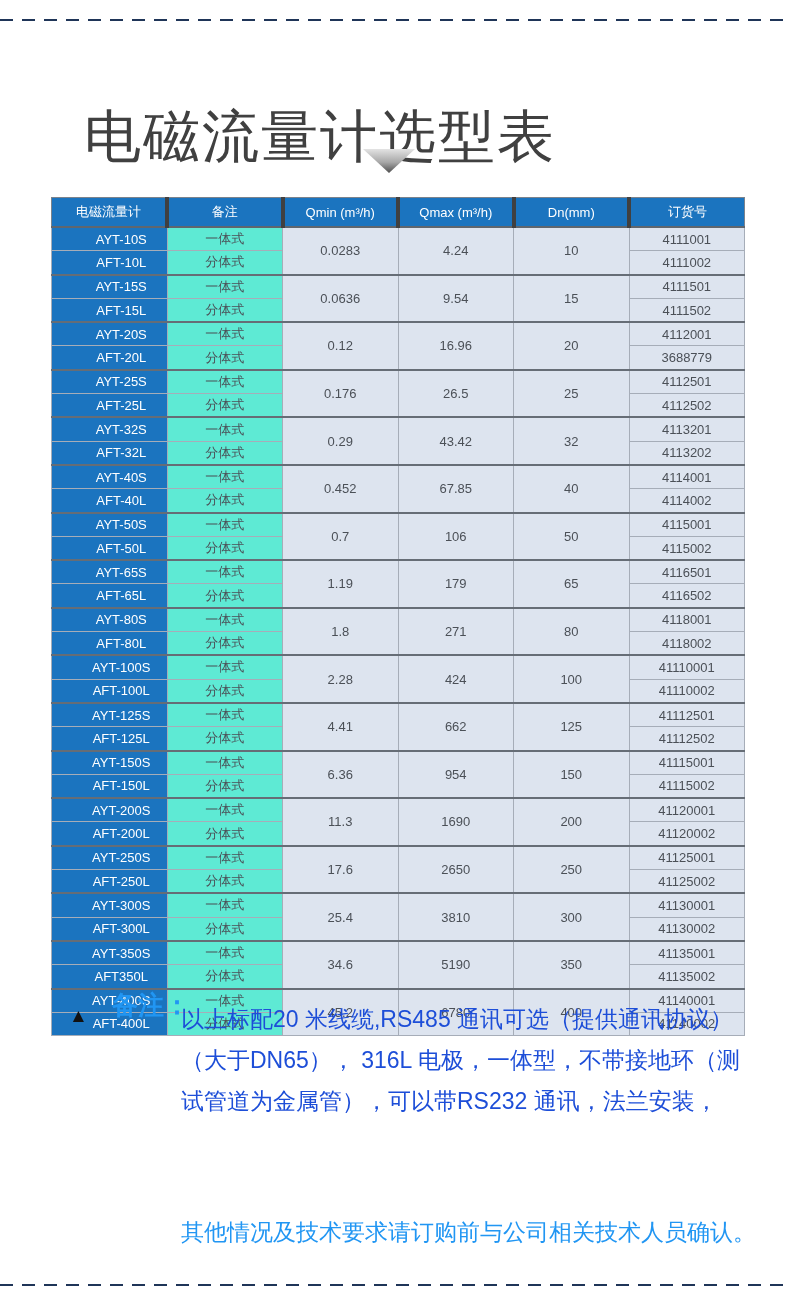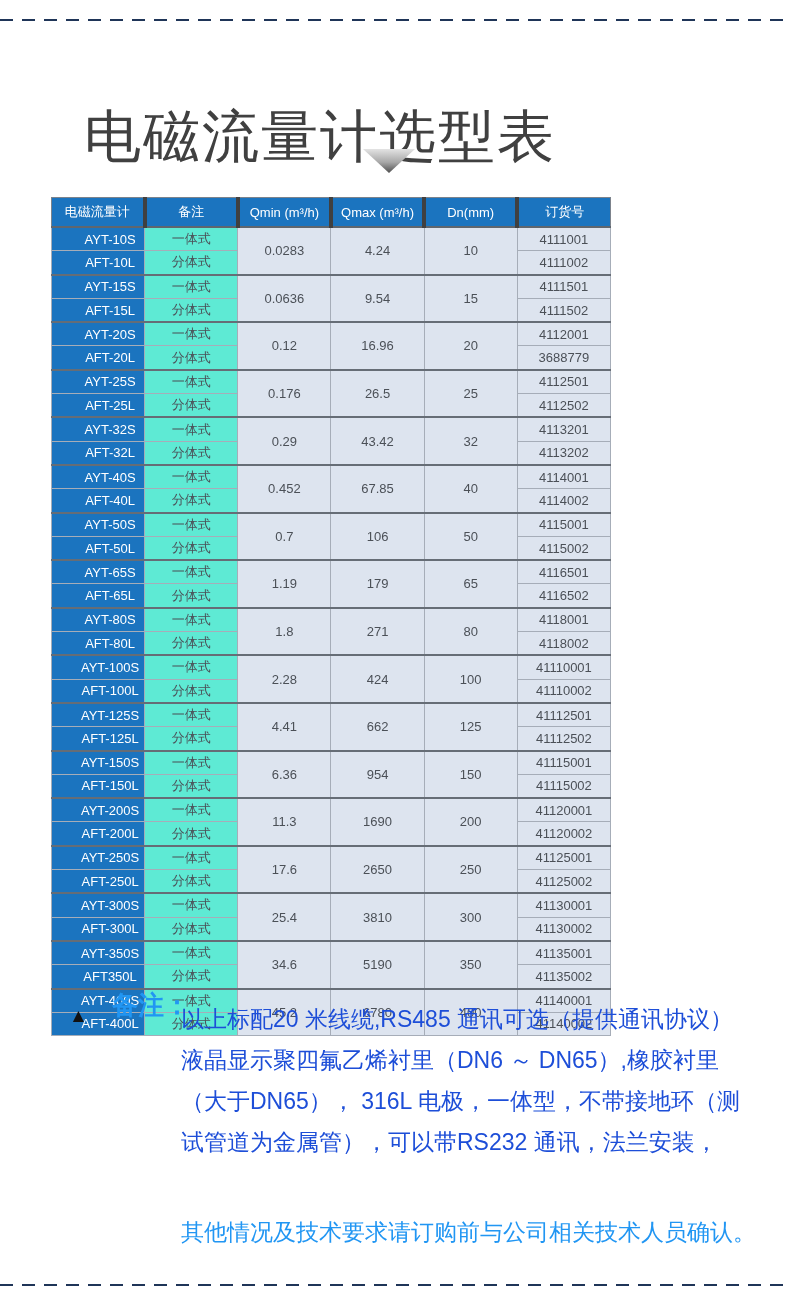--- a/index.html
+++ b/index.html
@@ -18,21 +18,21 @@
     position:absolute; top:62px; left:0; width:640px; text-align:center;
     font-size:57px; color:#404040; font-weight:400; letter-spacing:2px; white-space:nowrap;margin-top:37px;
   }
   .tri-down {
     position:absolute; top:149px; left:363px; width:52px; height:24px;
     background:linear-gradient(180deg,#e3e3e3 0%,#a8a8a8 55%,#4f4f4f 100%);
     clip-path:polygon(0 0,100% 0,50% 100%);
   }
 
   table.spec {
-    position:absolute; left:51px; top:197px; width:560px;
+    position:absolute; left:51px; top:197px; width:694px;
     border-collapse:collapse; table-layout:fixed;
     border:1px solid #7c838c;
   }
   .spec th {
     background:#1b74bf; color:#ffffff; font-size:13px; font-weight:400;
     height:28px; padding:0; border-left:4px solid #404040; border-bottom:2px solid #5f666e;
     white-space:nowrap;
   }
   .spec th:first-child { border-left:none; }
   .spec td {
@@ -294,21 +294,20 @@
           <td class="remark">分体式</td>
           <td class="order">41140002</td>
         </tr>
       </tbody>
   </table>
 
   <div class="note-marker">▲</div>
   <div class="note-label">备注：</div>
   <div class="note-body">
     <div>以上标配20 米线缆,RS485 通讯可选（提供通讯协议）</div>
-    <div>液晶显示聚四氟乙烯衬里（DN6 ～ DN65）,橡胶衬里</div>
     <div>（大于DN65）， 316L 电极，一体型，不带接地环（测</div>
     <div>试管道为金属管），可以带RS232 通讯，法兰安装，</div>
   </div>
   <div class="note-footer">其他情况及技术要求请订购前与公司相关技术人员确认。</div>
 
   <div class="dash bottom"></div>
 
 </div>
 
 </body></html>

